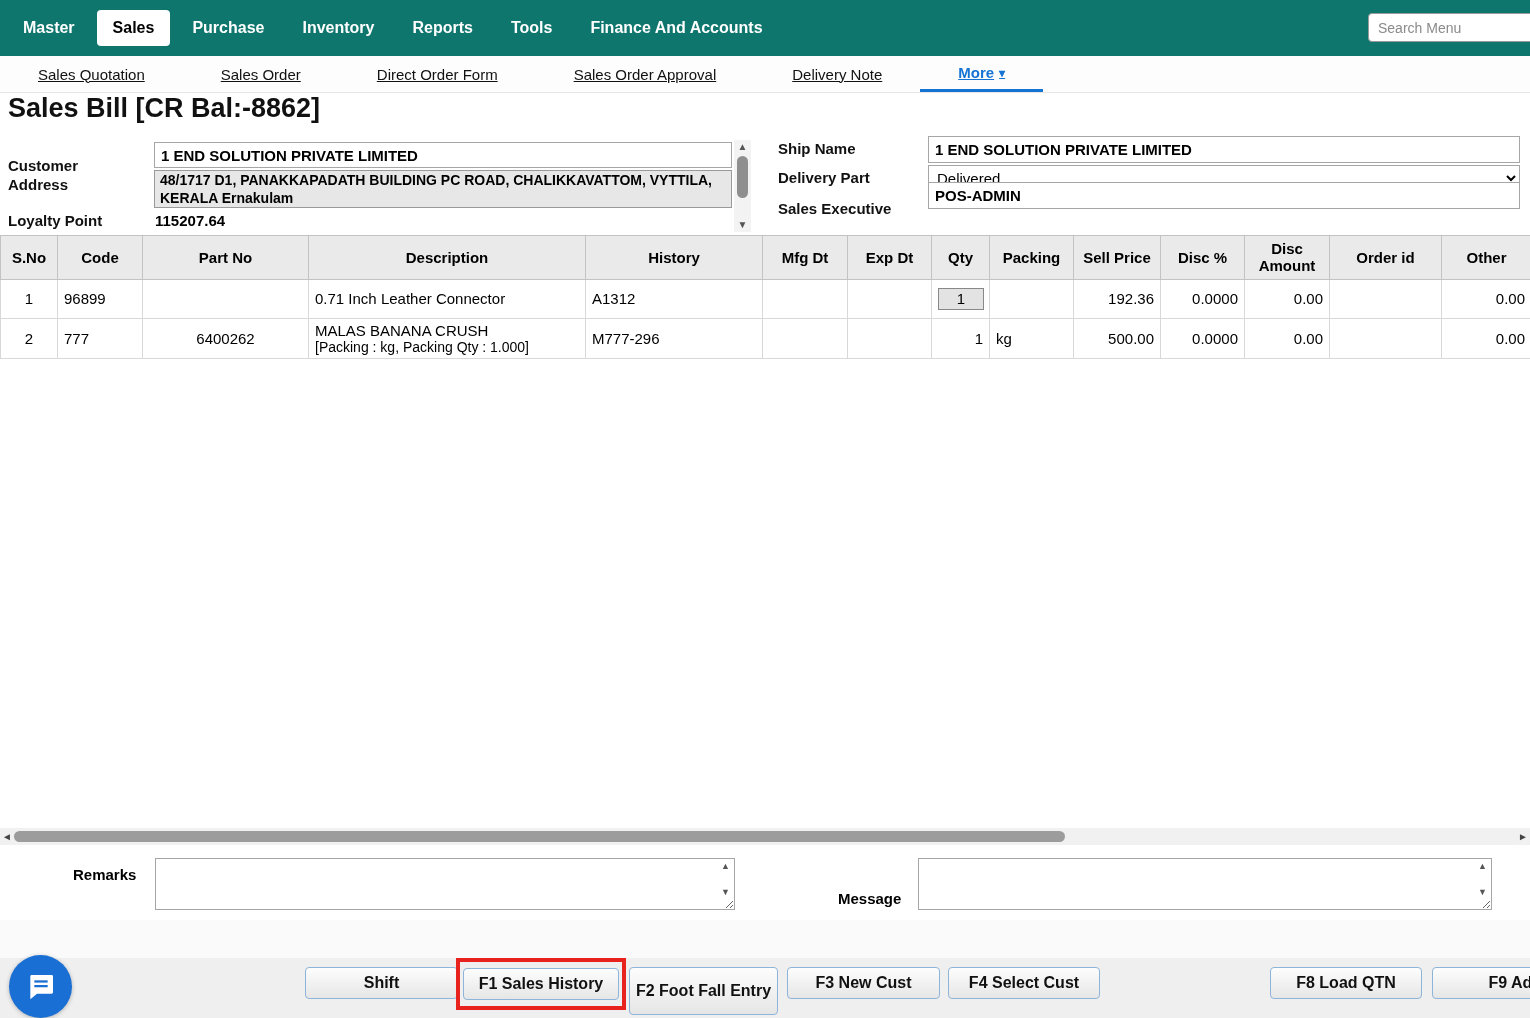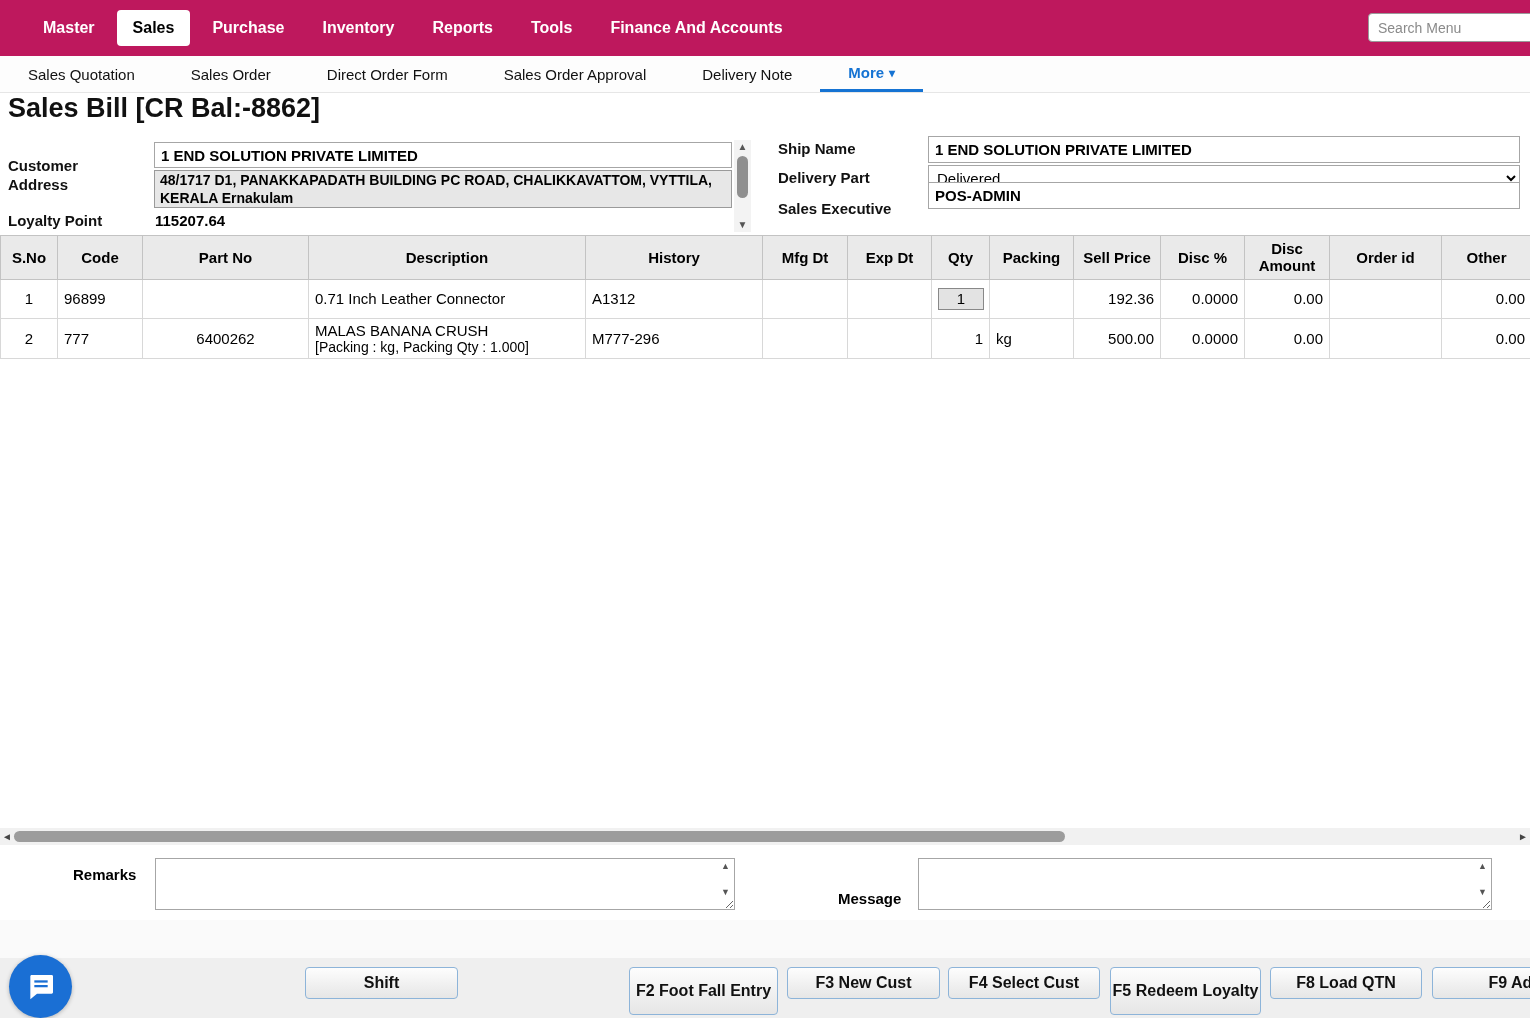--- a/index.html
+++ b/index.html
@@ -1,31 +1,31 @@
 <!DOCTYPE html>
 <html><head>
 <meta charset="utf-8">
 <style>
   html,body{margin:0;padding:0;}
   body{
     width:1530px;height:1018px;position:relative;overflow:hidden;
     font-family:"Liberation Sans",sans-serif;background:#fff;color:#000;
   }
   
-  .topnav{position:absolute;top:0;left:0;width:1530px;height:56px;background:#be185d;
-    display:flex;align-items:center;padding-left:24px;box-sizing:border-box;}
+  .topnav{position:absolute;top:0;left:0;width:1530px;height:56px;background:#0f766e;
+    display:flex;align-items:center;padding-left:4px;box-sizing:border-box;}
   .topnav .nav-item{color:#fff;font-weight:700;font-size:16px;padding:10px 19px;cursor:pointer;white-space:nowrap;}
   .topnav .nav-item.active{background:#fff;color:#000;border-radius:4px;padding:9px 16px;margin:0 3px;}
   .search-menu{position:absolute;right:-4px;top:13px;width:166px;height:29px;border:1px solid #9a9a9a;
     border-radius:4px;padding:0 9px;font-size:14px;box-sizing:border-box;outline:none;color:#333;}
   .search-menu::placeholder{color:#8a8a8a;}
   
   .subnav{position:absolute;top:56px;left:0;width:1530px;height:37px;background:#fdfdfd;
     border-bottom:1px solid #e6e6e6;display:flex;align-items:stretch;box-sizing:border-box;}
-  .subnav .subnav-item{display:flex;align-items:center;padding:0 28px;font-size:15px;color:#111;cursor:pointer;white-space:nowrap;}
+  .subnav .subnav-item{display:flex;align-items:center;padding:0 38px;font-size:15px;color:#111;cursor:pointer;white-space:nowrap;text-decoration:underline;}
   .subnav .subnav-item.more{color:#1573d3;font-weight:700;border-bottom:3px solid #1573d3;gap:5px;}
   .subnav .caret{font-size:12px;color:#1573d3;}
   
   .page-title{position:absolute;top:93px;left:8px;font-size:27px;font-weight:700;color:#111;}
   
   .form-label{position:absolute;font-size:15px;font-weight:700;color:#111;}
   .txt-input{position:absolute;border:1px solid #a6a6a6;font-size:15px;font-weight:700;
     padding:2px 6px;box-sizing:border-box;font-family:"Liberation Sans",sans-serif;outline:none;background:#fff;}
   .address-box{position:absolute;left:154px;top:170px;width:578px;height:38px;background:#e7e7e7;
     border:1px solid #9a9a9a;font-size:14px;font-weight:700;padding:1px 5px;box-sizing:border-box;line-height:1.25;overflow:hidden;}
@@ -236,25 +236,27 @@
   
   
   
   
   
 </div>
 
 <div class="btn-band">
   <div class="fbtn" style="left:305px;width:153px;">Shift</div>
 
+  <div class="red-wrap">
+    <div class="fbtn">F1 Sales History</div>
+  </div>
 
   <div class="fbtn tall" style="left:629px;width:149px;">F2 Foot Fall Entry</div>
   <div class="fbtn" style="left:787px;width:153px;">F3 New Cust</div>
   <div class="fbtn" style="left:948px;width:152px;">F4 Select Cust</div>
-  <div class="fbtn tall" style="left:1110px;width:151px;">F5 Redeem Loyalty</div>
   <div class="fbtn" style="left:1270px;width:152px;">F8 Load QTN</div>
   <div class="fbtn" style="left:1432px;width:170px;">F9 Advi</div>
 </div>
 
 <div class="chat-fab">
   <span style="display:flex;">
     <svg width="32" height="32" viewBox="0 0 24 24">
       <path fill="#ffffff" d="M4 3h16c.55 0 1 .45 1 1v12c0 .55-.45 1-1 1H9l-5 4.2V4c0-.55.45-1 1-1z"></path>
       <rect x="7" y="7" width="10" height="1.7" fill="#1a6fd4"></rect>
       <rect x="7" y="10.5" width="10" height="1.7" fill="#1a6fd4"></rect>

